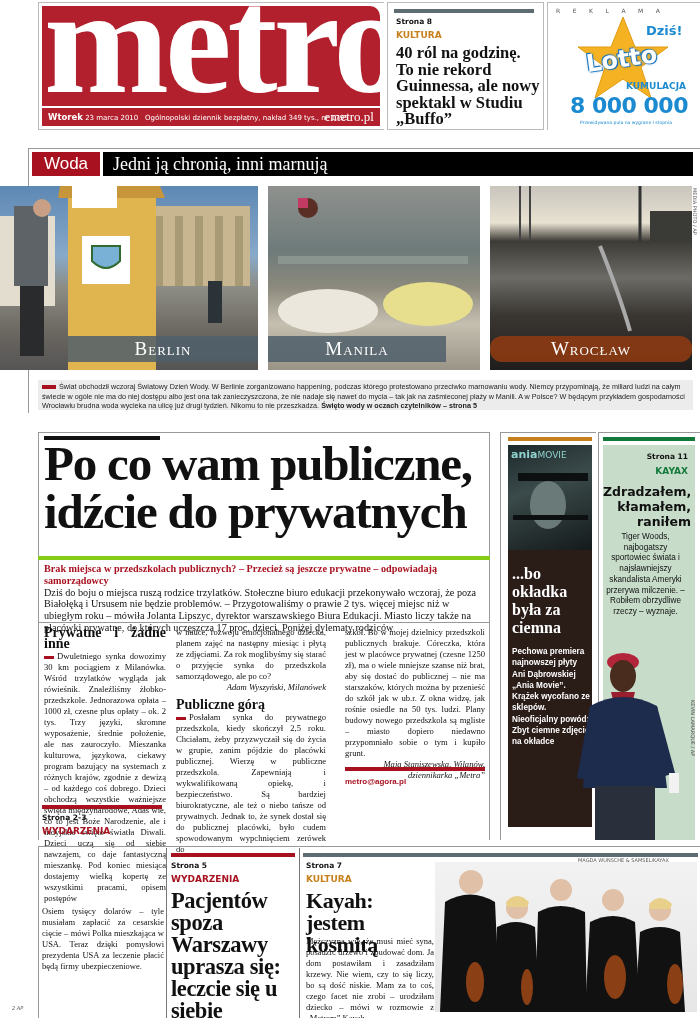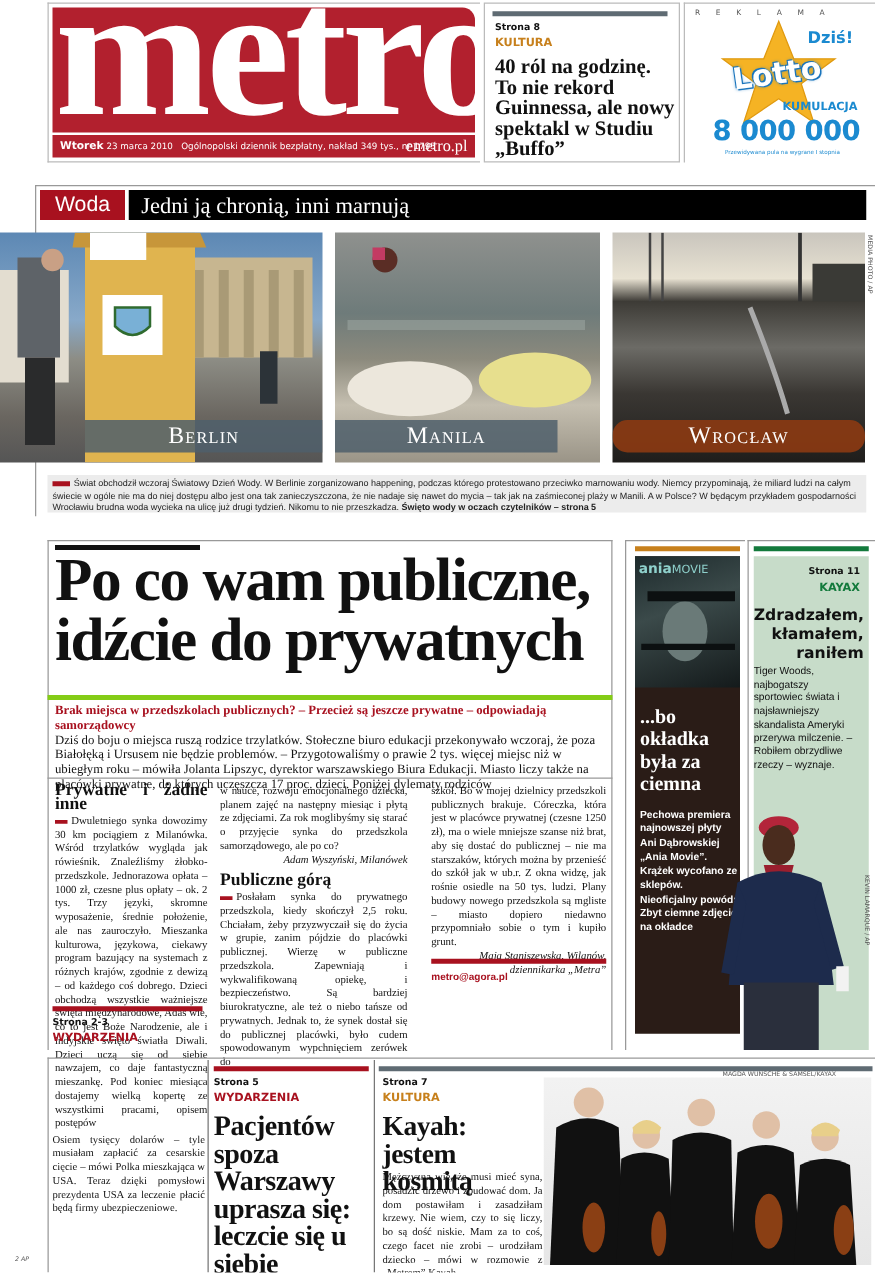--- a/index.html
+++ b/index.html
@@ -72,21 +72,21 @@
   #ania-head { left: 512px; top: 565px; width: 80px; color: #fff; font-size: 16px; font-weight: bold; line-height: 18px; }
   #ania-text { left: 512px; top: 646px; width: 80px; color: #fff; font-family: "Liberation Sans", sans-serif; font-weight: bold; font-size: 8.2px; line-height: 11.3px; }
 
   
   #sport-frame { left: 598px; top: 432px; width: 102px; height: 408px; border-left: 1px solid #999; border-top: 1px solid #999; }
   #sport-bar { left: 603px; top: 437px; width: 92px; height: 4px; background: #137a3c; }
   #sport-box { left: 603px; top: 445px; width: 92px; height: 395px; background: #c7dcc9; }
   #sport-page { left: 603px; top: 452px; width: 85px; text-align: right; }
   #sport-cat { left: 603px; top: 466px; width: 85px; text-align: right; color: #137a3c; font-weight: bold; font-size: 9px; font-family: "DejaVu Sans", sans-serif; }
   #sport-head { left: 603px; top: 484px; width: 88px; text-align: right; font-family: "DejaVu Sans", sans-serif; font-weight: bold; font-size: 12.5px; line-height: 15px; }
-  #sport-text { left: 603px; top: 532px; width: 85px; text-align: left; font-family: "Liberation Sans", sans-serif; font-size: 8.2px; line-height: 10.7px; }
+  #sport-text { left: 603px; top: 532px; width: 85px; text-align: center; font-family: "Liberation Sans", sans-serif; font-size: 8.2px; line-height: 10.7px; }
   #tiger { left: 575px; top: 648px; width: 120px; height: 192px; }
   #tiger-credit { left: 690px; top: 700px; }
 
   
   #bottom-frame { left: 38px; top: 846px; width: 662px; height: 172px; border-top: 1px solid #999; border-left: 1px solid #999; }
   .bt-bar { position: absolute; height: 4px; background: #a8111f; }
   .bt-cat { color: #a8111f; font-weight: bold; font-size: 9px; font-family: "DejaVu Sans", sans-serif; }
   .bt-head { font-weight: bold; font-size: 22px; line-height: 22px; letter-spacing: -0.4px; }
   .bt-text { font-size: 8.5px; line-height: 11px; text-align: justify; }
   .vdiv { position: absolute; width: 1px; background: #777; }

